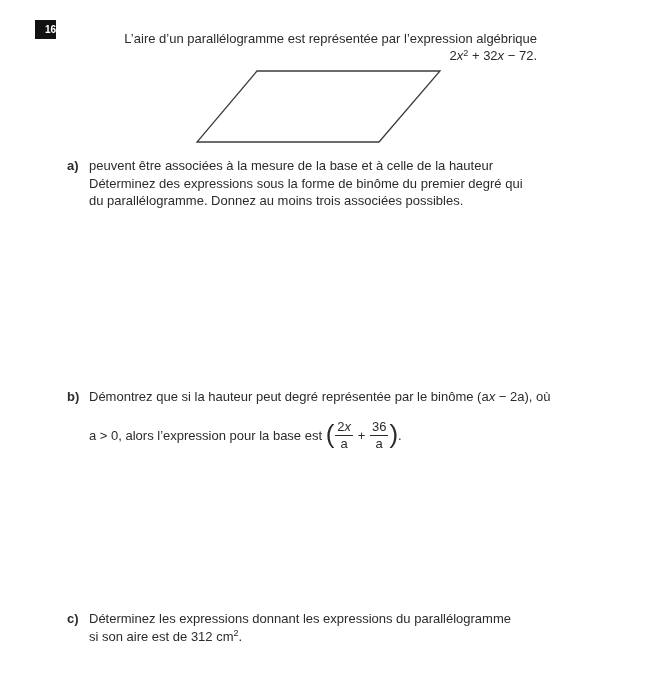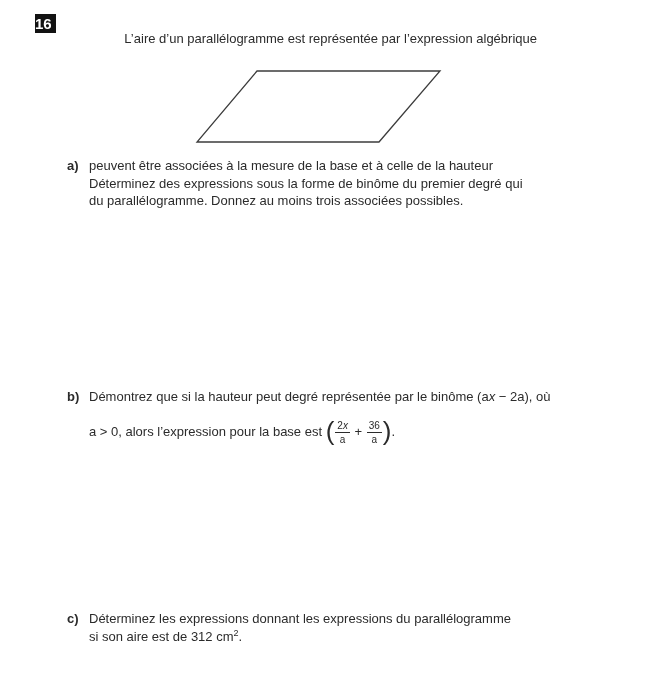--- a/index.html
+++ b/index.html
@@ -8,27 +8,27 @@
     width: 651px;
     height: 682px;
     background: #ffffff;
     font-family: "Liberation Sans", sans-serif;
     font-size: 13px;
     color: #2b2b2b;
     overflow: hidden;
   }
   .badge {
     position: absolute;
-    left: 35px; top: 14px;
+    left: 35px; top: 20px;
     width: 21px; height: 19px;
     background: #121212;
     color: #ffffff;
     font-weight: bold;
-    font-size: 15px;
-    display: flex; align-items: center; justify-content: flex-start;
+    font-size: 10px;
+    display: flex; align-items: center; justify-content: flex-end;
   }
   .intro {
     position: absolute;
     left: 67px; top: 30px;
     width: 470px;
     line-height: 17px;
     text-align: right;
   }
   .fig {
     position: absolute;
@@ -55,21 +55,21 @@
     font-size: 9px;
     position: relative;
     top: -4.5px;
   }
   .b-line2 { margin-top: 14px; }
   .frac {
     display: inline-flex;
     flex-direction: column;
     align-items: center;
     vertical-align: middle;
-    font-size: 10px;
+    font-size: 13px;
     line-height: 1.15;
     margin: 0 1px;
     justify-content: center;
   }
   .frac-num {
     border-bottom: 1px solid #2b2b2b;
     padding: 0 2px 1px 2px;
   }
   .frac-den { padding-top: 1px; }
   .paren {
@@ -84,20 +84,21 @@
 <body>
 
 <div class="page">
 
   <div class="badge">
     <span>16</span>
   </div>
 
   <div class="intro">
     <div>L’aire d’un parallélogramme est représentée par l’expression algébrique</div>
+    <div><span>2</span><span class="math-var">x</span><span class="sup">2</span><span> + 32</span><span class="math-var">x</span><span> − 72.</span></div>
   </div>
 
   <div class="fig">
     <svg width="258" height="90" viewBox="0 0 258 90">
       <polygon points="67,9 250,9 189,80 7,80" fill="none" stroke="#3c3c3c" stroke-width="1.3"></polygon>
     </svg>
   </div>
 
   <div class="part" id="part-a">
     <div class="part-label">a)</div>

